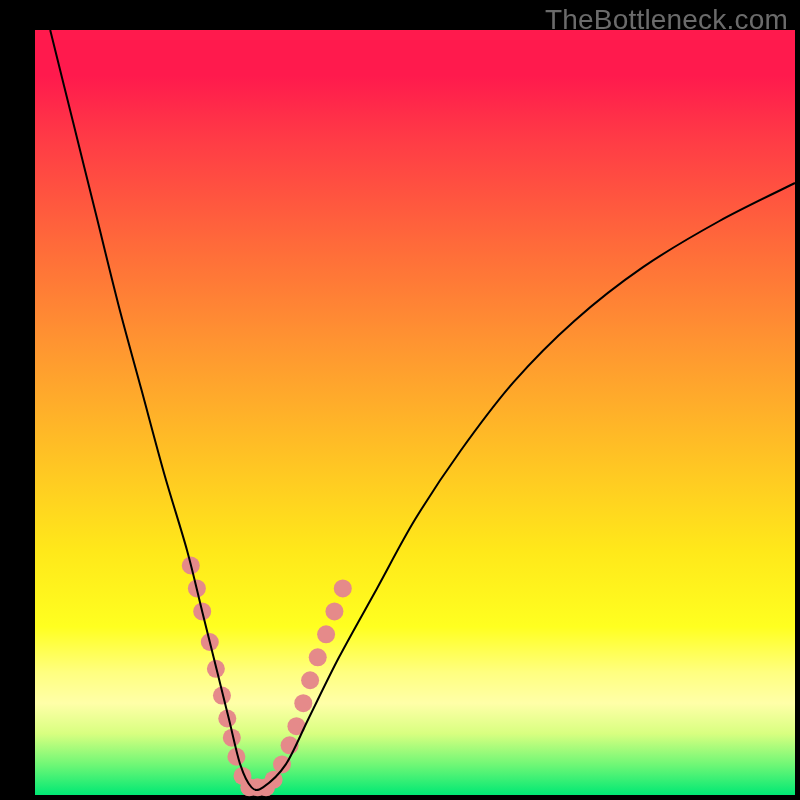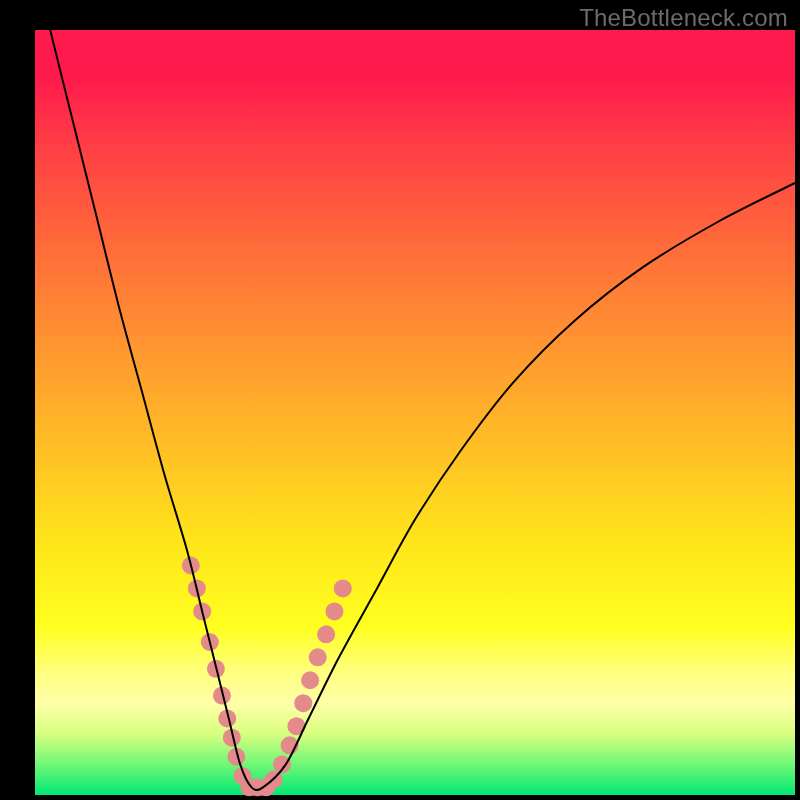--- a/index.html
+++ b/index.html
@@ -32,21 +32,21 @@
       #ffff20 78%,
       #ffff80 84%,
       #ffffa8 88%,
       #d8ff80 92%,
       #70f776 96%,
       #00e874 100%);
   }
   .watermark {
     position: absolute;
     color: #6b6b6b;
-    font-size: 24px;
+    font-size: 28px;
     font-weight: 500;
     letter-spacing: 0.2px;
     top: 4px;
     right: 12px;
     user-select: none;
   }
   svg {
     position: absolute;
     left: 0;
     top: 0;

